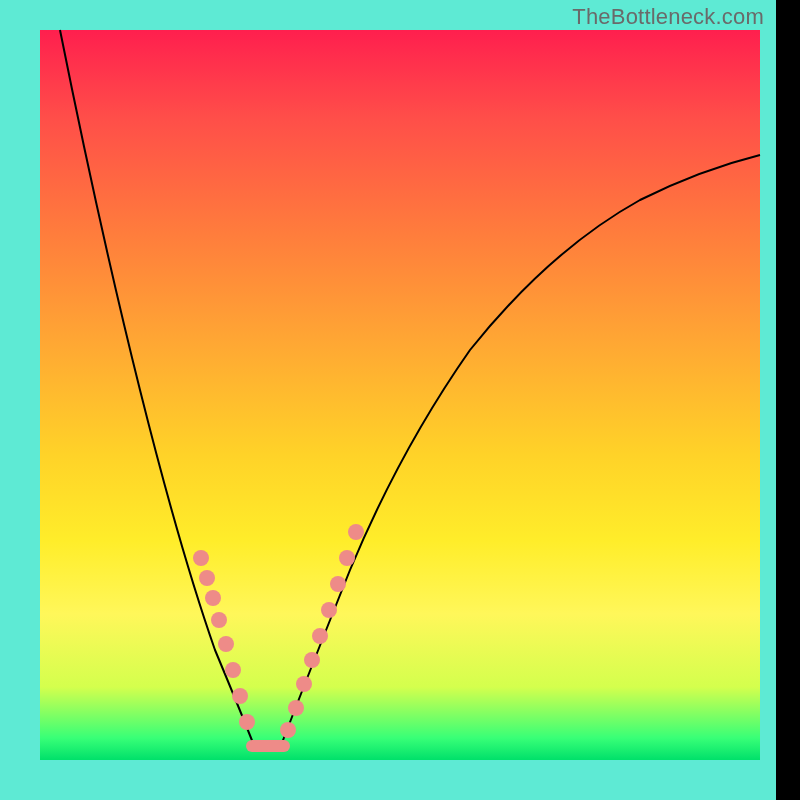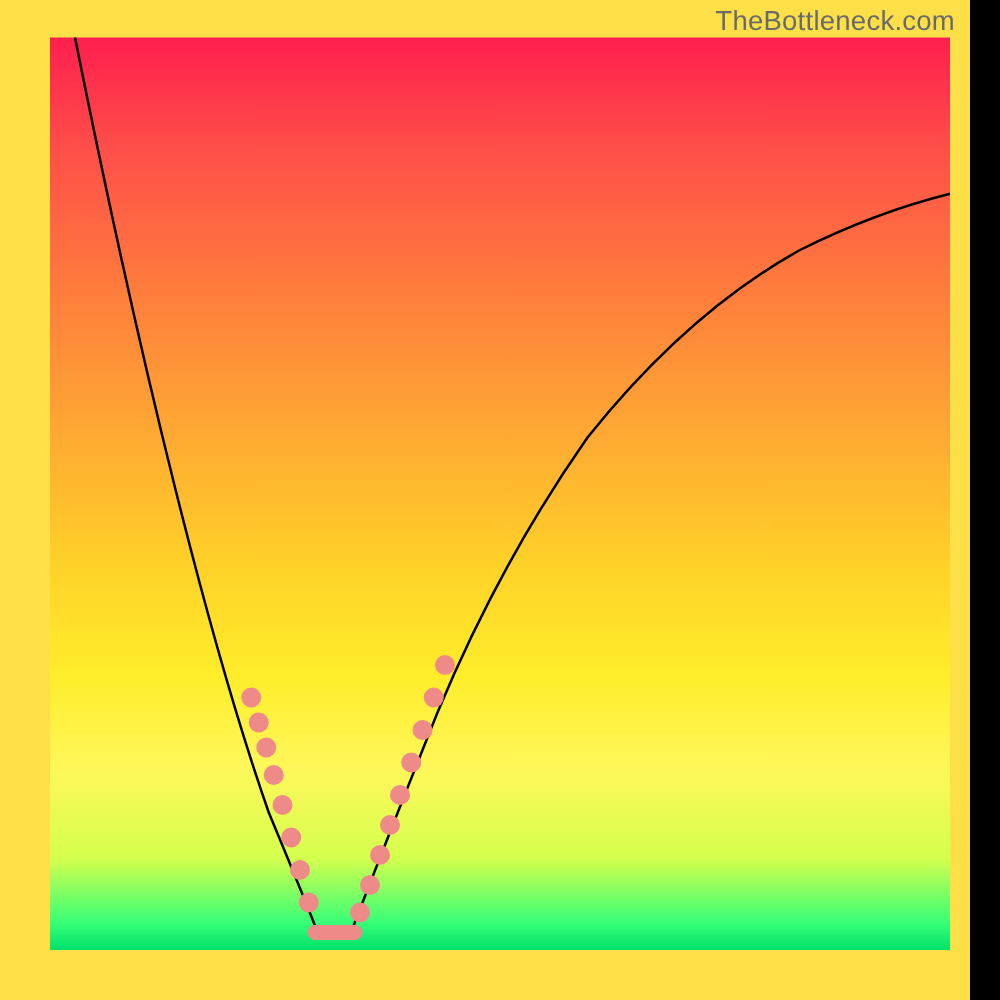--- a/index.html
+++ b/index.html
@@ -8,21 +8,21 @@
     width: 800px;
     height: 800px;
     background: #000;
     font-family: Arial, Helvetica, sans-serif;
     overflow: hidden;
   }
   .frame {
     position: relative;
     width: 776px;
     height: 800px;
-    background: #fde047;
+    background: #5eead4;
   }
   .watermark {
     position: absolute;
     top: 4px;
     right: 12px;
     color: #6a6a6a;
     font-size: 22px;
     letter-spacing: 0.2px;
     z-index: 10;
     user-select: none;

